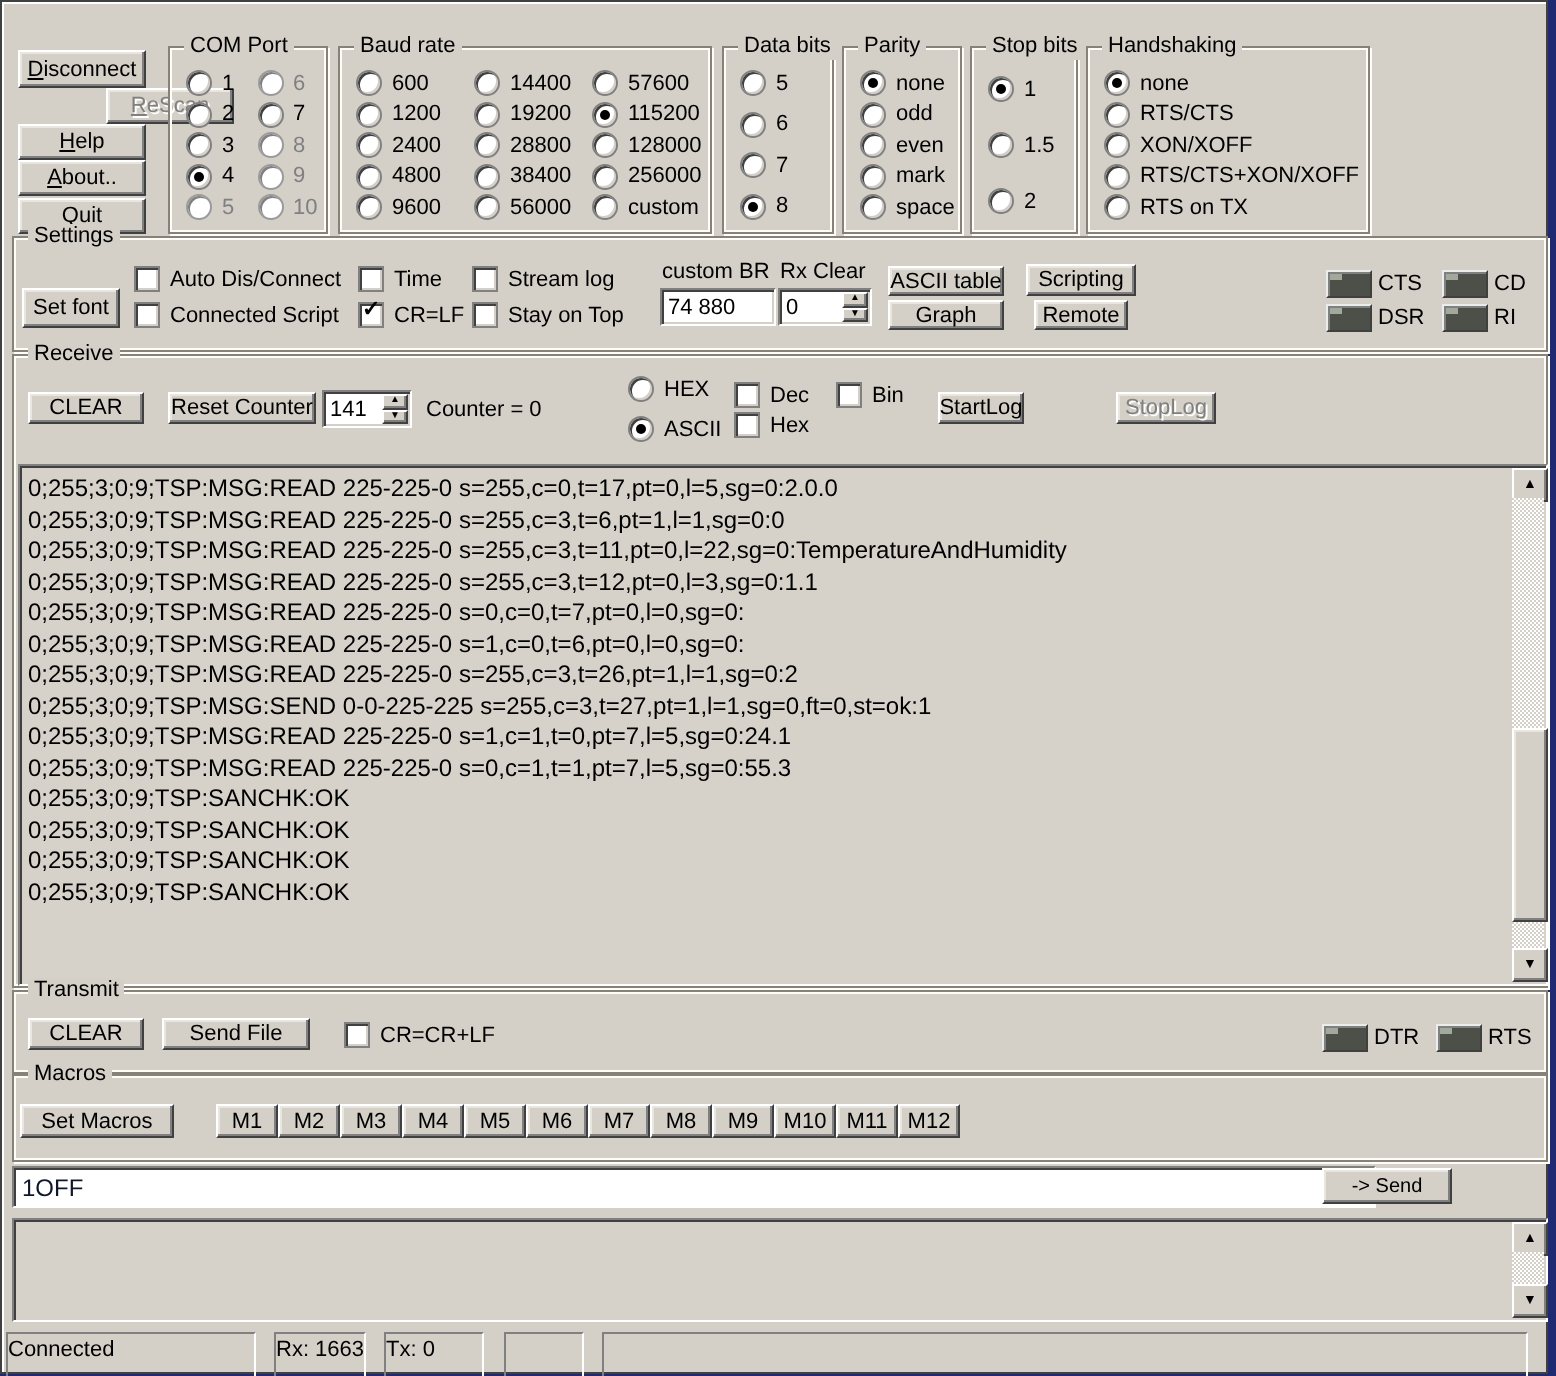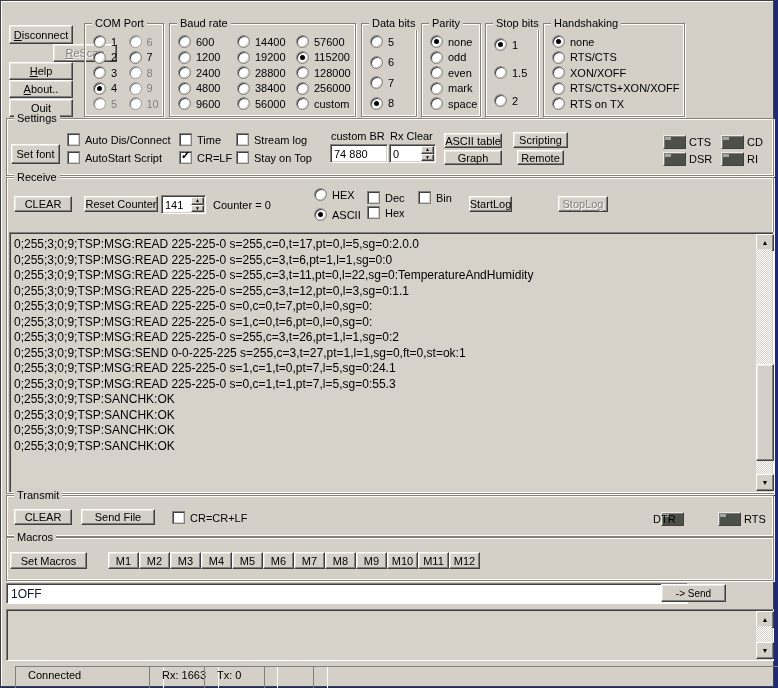--- a/index.html
+++ b/index.html
@@ -118,21 +118,21 @@
   }
   .sb-thumb{
     position:absolute;left:0;width:16px;background:#d4d0c8;
     border:1px solid;border-color:#ffffff #404040 #404040 #ffffff;
     box-shadow:inset -1px -1px 0 #808080, inset 1px 1px 0 #e8e6de;
   }
   
   .sp{
     position:absolute;top:665px;height:17px;
     border:1px solid;border-color:#808080 #ffffff #ffffff #808080;
-    font-size:11px;padding:2px 12px;white-space:nowrap;overflow:hidden;margin-left:12px;
+    font-size:11px;padding:2px 0;white-space:nowrap;overflow:hidden;
   }
   .send-input{
     position:absolute;background:#ffffff;
     border:1px solid;border-color:#808080 #ffffff #ffffff #808080;
     box-shadow:inset 1px 1px 0 #404040;
     font-size:12px;font-family:inherit;color:#0f172a;padding:0 4px;
   }
   .history{
     position:absolute;left:5px;top:608px;width:766px;height:50px;
     background:#d6d2ca;
@@ -387,21 +387,21 @@
   <div class="group" style="left:5px;top:117px;width:766px;height:56px">
     <span class="group-title">Settings</span>
   </div>
   <button class="btn" style="left:10px;top:143px;width:49px;height:20px">Set font</button>
   <label class="check" style="left:66px;top:132px">
       <span class="cbox"></span>
       <span>Auto Dis/Connect</span>
     </label>
   <label class="check" style="left:66px;top:150px">
       <span class="cbox"></span>
-      <span>AutoStart Script</span>
+      <span>Connected Script</span>
     </label>
   <label class="check" style="left:178px;top:132px">
       <span class="cbox"></span>
       <span>Time</span>
     </label>
   <label class="check" style="left:178px;top:150px">
       <span class="cbox checked"></span>
       <span>CR=LF</span>
     </label>
   <label class="check" style="left:235px;top:132px">
@@ -511,21 +511,21 @@
   <div class="group" style="left:5px;top:494px;width:766px;height:40px">
     <span class="group-title">Transmit</span>
   </div>
   <button class="btn" style="left:13px;top:508px;width:58px;height:16px">CLEAR</button>
   <button class="btn" style="left:80px;top:508px;width:74px;height:16px">Send File</button>
   <label class="check" style="left:171px;top:510px">
       <span class="cbox"></span>
       <span>CR=CR+LF</span>
     </label>
   <span class="led" style="left:660px;top:511px"></span>
-  <span class="label" style="left:652px;top:512px">DTR</span>
+  <span class="label" style="left:686px;top:512px">DTR</span>
   <span class="led" style="left:717px;top:511px"></span>
   <span class="label" style="left:743px;top:512px">RTS</span>
 
   <div class="group" style="left:5px;top:536px;width:766px;height:42px">
     <span class="group-title">Macros</span>
   </div>
   <button class="btn" style="left:9px;top:551px;width:77px;height:17px">Set Macros</button>
   <div style="position:absolute;left:107px;top:551px;display:flex;">
     <button class="btn" style="position:static;width:31px;height:17px">M1</button>
     <button class="btn" style="position:static;width:31px;height:17px">M2</button>

